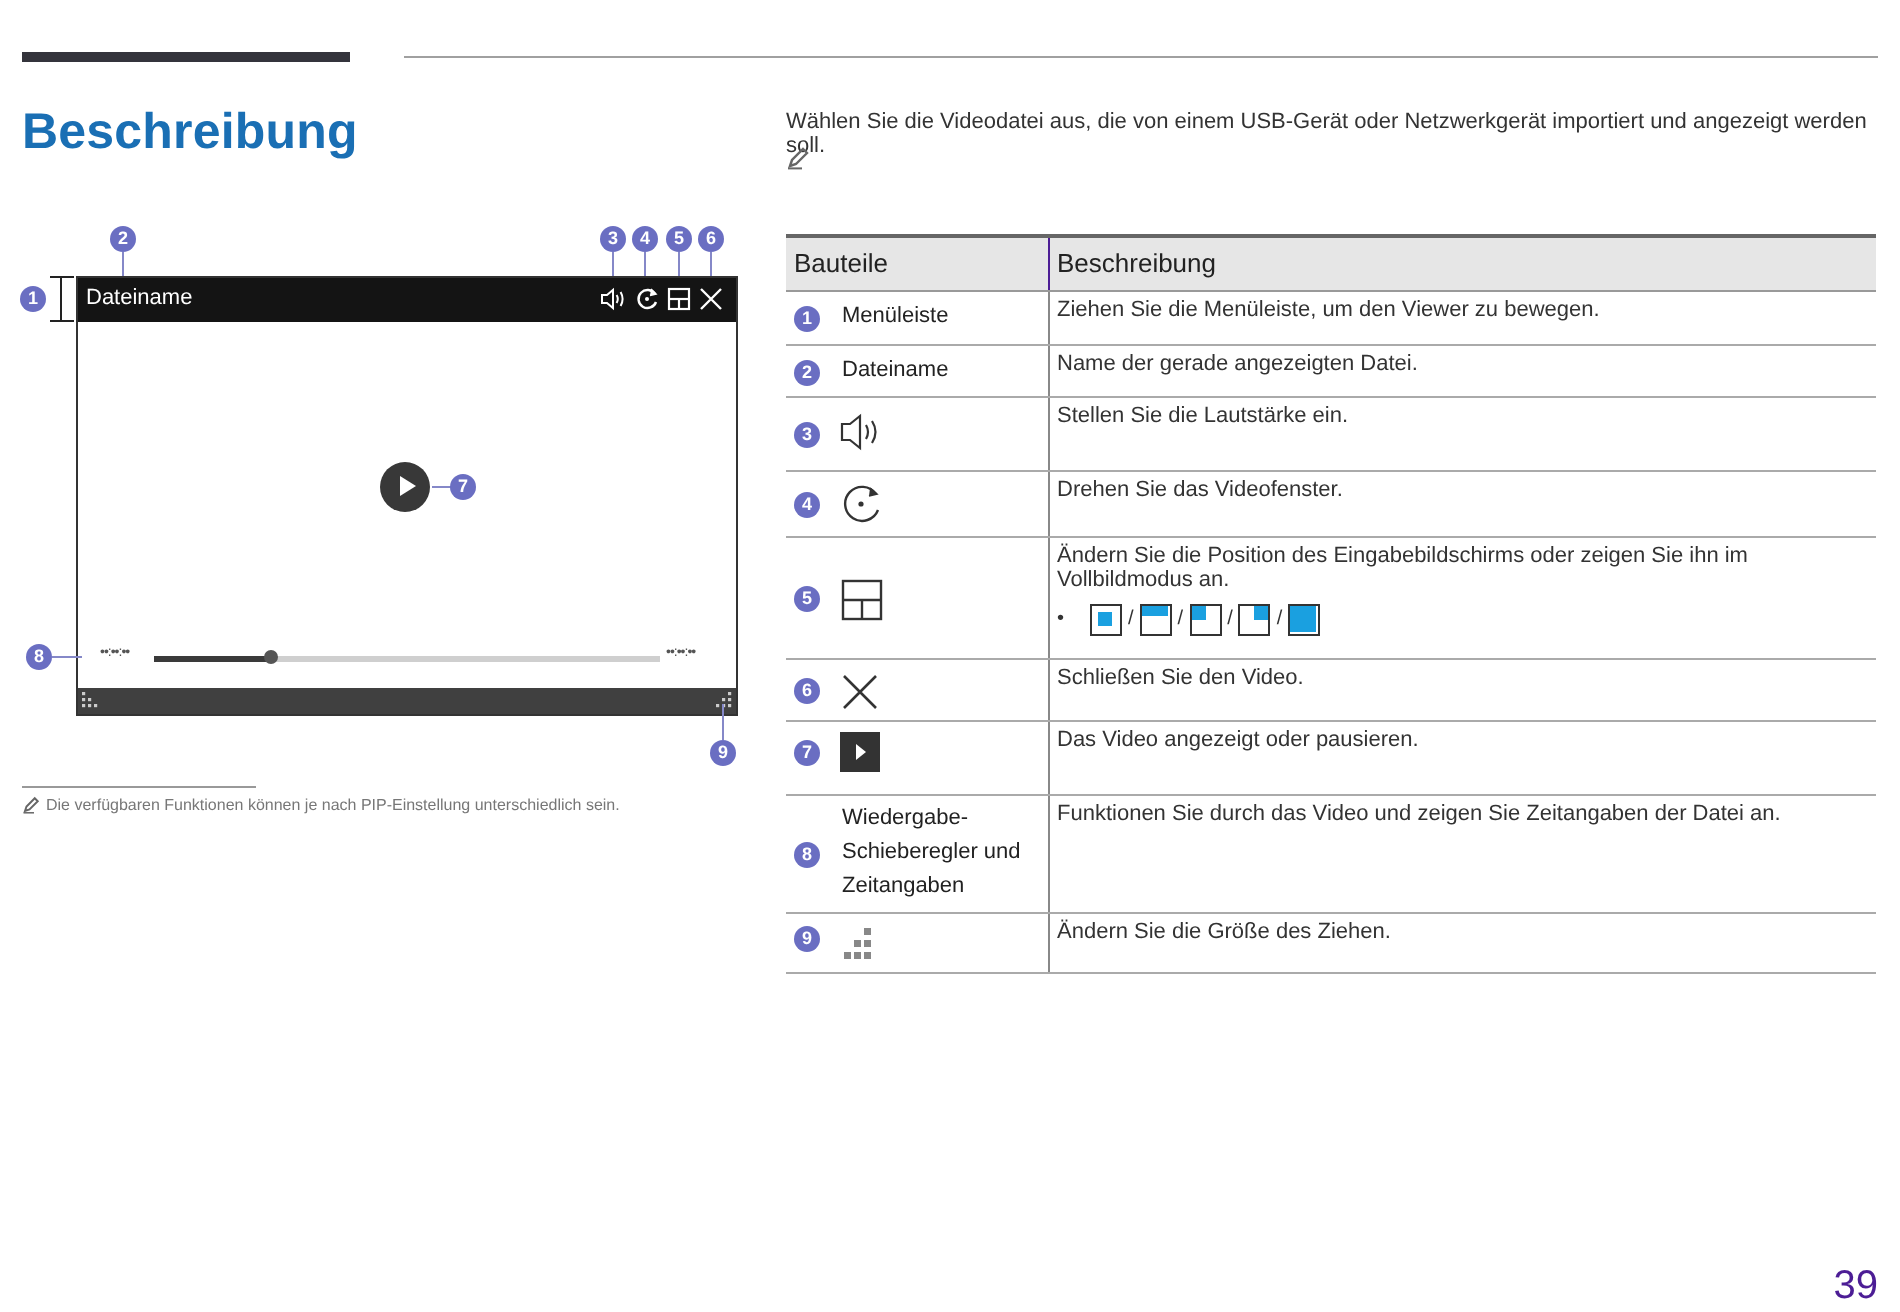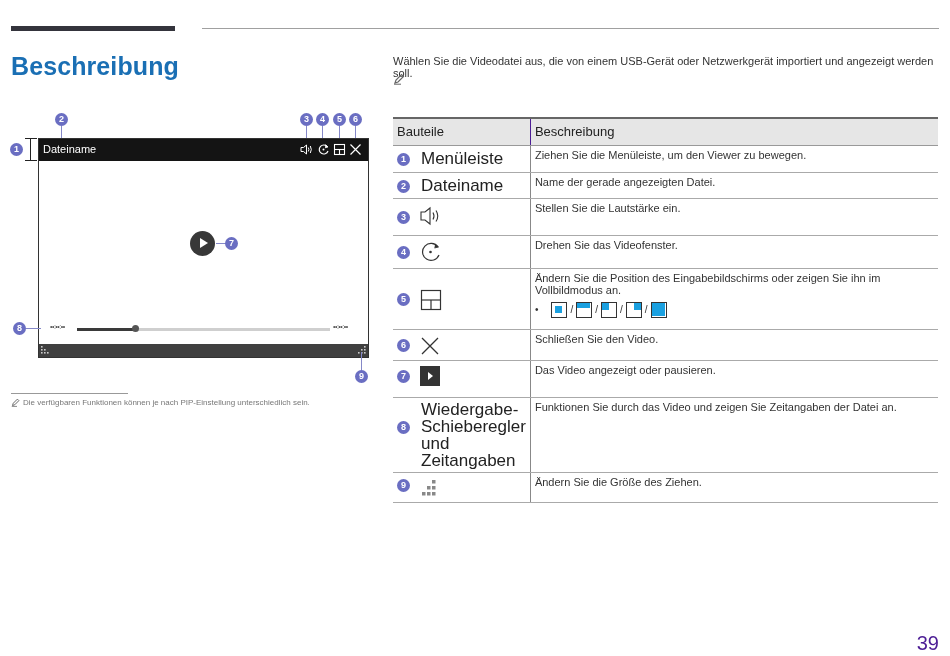--- a/index.html
+++ b/index.html
@@ -37,21 +37,21 @@
   .footnote-line { position: absolute; left: 11px; top: 393px; width: 117px; height: 1px; background: #999; }
   .footnote { position: absolute; left: 11px; top: 398px; font-size: 8px; color: #777; padding-left: 12px; }
   .footnote .pen { position: absolute; left: 0; top: 0; }
 
   
   .tbl { position: absolute; left: 393px; top: 117px; width: 545px; border-collapse: collapse; font-size: 11px; }
   .tbl th { background: #e6e6e6; font-weight: normal; text-align: left; font-size: 13px; padding: 4px 4px; border-top: 2px solid #666; border-bottom: 1px solid #999; height: 27px; }
   .tbl td { border-bottom: 1px solid #aaa; vertical-align: top; padding: 3px 4px; color: #333; }
   .tbl td.c1 { width: 131px; border-right: 1px solid #888; position: relative; }
   .tbl .tb { position: absolute; left: 4px; width: 13px; height: 13px; border-radius: 50%; background: #6a6ec2; color: #fff; font-size: 9px; font-weight: bold; text-align: center; line-height: 13px; }
-  .tbl .lbl { display: block; padding-left: 24px; font-size: 17px; color: #222; line-height: 17px; }
+  .tbl .lbl { display: block; padding-left: 24px; font-size: 11px; color: #222; line-height: 17px; }
   .tbl .ico { position: absolute; left: 27px; }
   .mode-row { margin-top: 6px; display: flex; align-items: center; gap: 3px; font-size: 10px; color: #333; }
   .mode { width: 16px; height: 16px; border: 1.5px solid #333; position: relative; background: #fff; }
   .mode i { position: absolute; background: #1aa0e0; }
 
   .page-number { position: absolute; right: 11px; top: 632px; font-size: 20px; color: #4c1d95; }
 </style>
 </head>
 <body>
 

